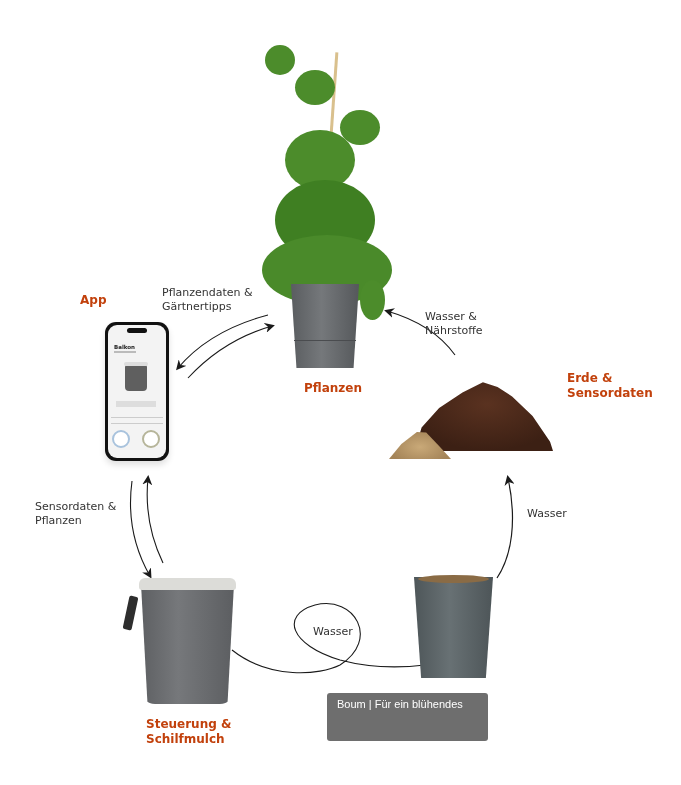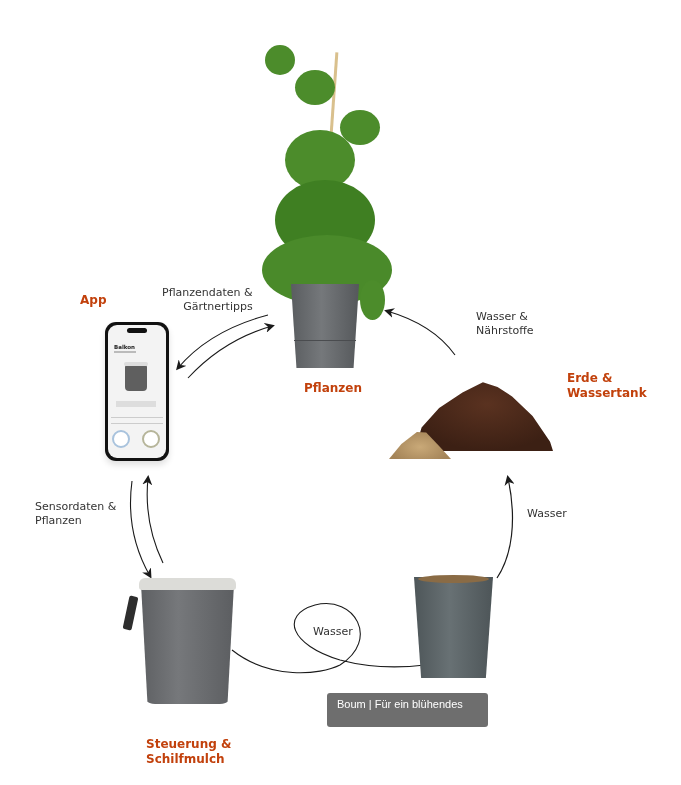--- a/index.html
+++ b/index.html
@@ -2,21 +2,21 @@
 <html><head>
 <meta charset="utf-8">
 <style>
   html, body { margin:0; padding:0; }
   body { width:681px; height:785px; background:#ffffff; position:relative; overflow:hidden; font-family:"DejaVu Sans", sans-serif; color:#1a1a1a; }
   .abs { position:absolute; }
   .label { font-size:11px; line-height:14px; color:#333; font-family:"DejaVu Sans", sans-serif; }
   .heading { font-size:12px; line-height:15px; font-weight:bold; color:#c2410c; }
   svg { position:absolute; left:0; top:0; }
   .caption {
-    position:absolute; left:327px; top:693px; width:161px; height:34px;
+    position:absolute; left:327px; top:693px; width:161px; height:48px;
     background:#6e6e6e; border-radius:3px; color:#fff; font-size:11px; line-height:16px;
     padding:3px 8px 0 10px; box-sizing:border-box; font-family:"Liberation Sans", sans-serif;
   }
   
   .phone { position:absolute; left:105px; top:322px; width:64px; height:139px; border-radius:11px; background:#111; box-sizing:border-box; padding:3px; box-shadow:0 4px 6px rgba(0,0,0,.12); }
   .screen { width:100%; height:100%; background:#f3f3f3; border-radius:9px; position:relative; overflow:hidden; }
   .notch { position:absolute; left:19px; top:3px; width:20px; height:5px; background:#111; border-radius:3px; }
   .ph-title { position:absolute; left:6px; top:19px; font-size:5.5px; font-weight:bold; color:#222; }
   .ph-sub { position:absolute; left:6px; top:26px; width:22px; height:2px; background:#bbb; }
   .ph-tank { position:absolute; left:17px; top:40px; width:22px; height:26px; background:#5f5f5f; border-radius:2px 2px 4px 4px; }
@@ -87,48 +87,48 @@
     <div class="ph-title">Balkon</div>
     <div class="ph-sub"></div>
     <div class="ph-tank"></div>
     <div class="ph-info"></div>
     <div class="ph-tabs"></div>
     <div class="ph-btn1"></div>
     <div class="ph-btn2"></div>
   </div>
 </div>
 
-<div class="abs label" style="left:162px;top:286px;text-align:right;">
+<div class="abs label" style="left:162px;top:286px;">
   <div>Pflanzendaten &amp;</div>
   <div>Gärtnertipps</div>
 </div>
 
-<div class="abs label" style="left:476px;top:310px;">
+<div class="abs label" style="left:425px;top:310px;">
   <div>Wasser &amp;</div>
   <div>Nährstoffe</div>
 </div>
 
 <div class="soil"></div>
 <div class="mulch"></div>
 <div class="abs heading" style="left:567px;top:371px;">
   <div>Erde &amp;</div>
-  <div>Wassertank</div>
+  <div>Sensordaten</div>
 </div>
 
 <div class="abs label" style="left:35px;top:500px;">
   <div>Sensordaten &amp;</div>
   <div>Pflanzen</div>
 </div>
 
 <div class="abs label" style="left:527px;top:507px;">Wasser</div>
 
 <div class="tank-clip"></div>
 <div class="tank"></div>
 <div class="tank-lid"></div>
-<div class="abs heading" style="left:146px;top:717px;margin-top:20px;">
+<div class="abs heading" style="left:146px;top:717px;">
   <div>Steuerung &amp;</div>
   <div>Schilfmulch</div>
 </div>
 
 <div class="abs label" style="left:313px;top:625px;">Wasser</div>
 
 <div class="pot-small"></div>
 <div class="pot-small-soil"></div>
 
 <div class="caption">

